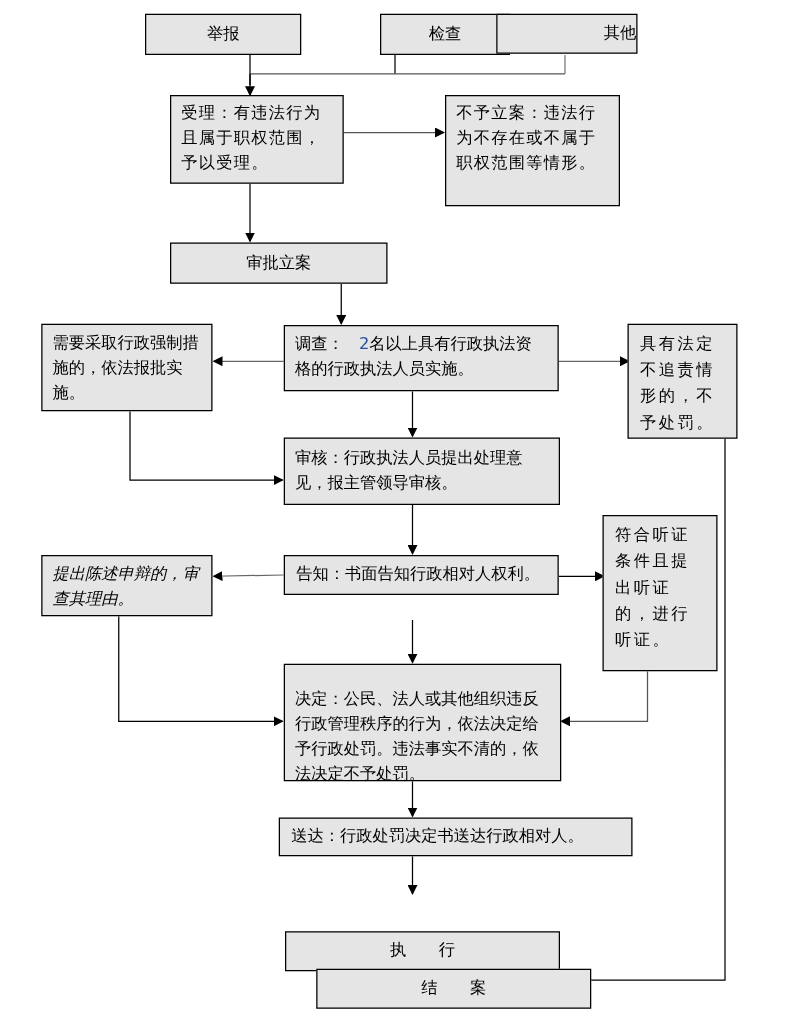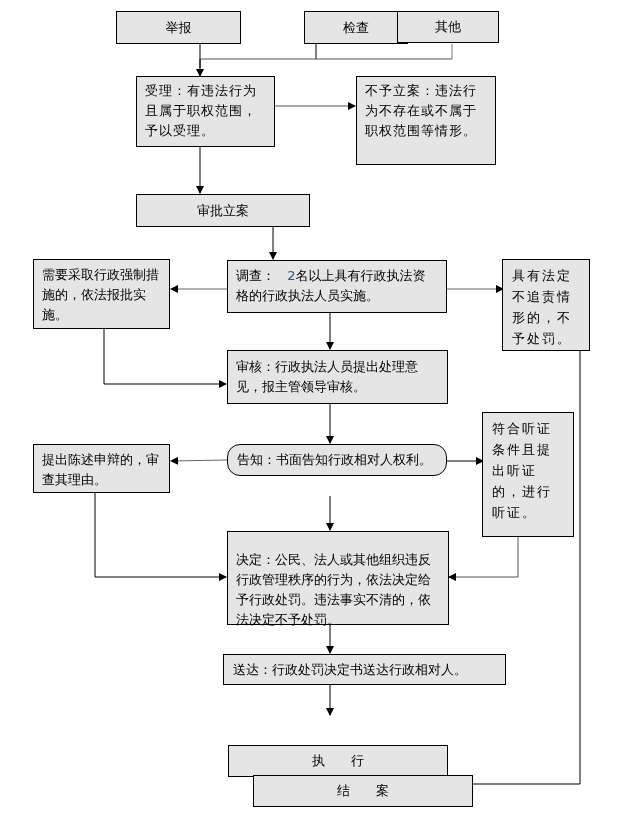--- a/index.html
+++ b/index.html
@@ -65,21 +65,21 @@
     <polyline points="580,351 580,784 447,784" marker-end="url(#ah)"></polyline>
   </g>
 </svg>
 
 <div class="box center" style="left:116px;top:11px;width:125px;height:33px;">
   <span>举报</span>
 </div>
 <div class="box center" style="left:261px;top:11px;width:104px;height:33px;margin-left:43px;">
   <span>检查</span>
 </div>
-<div class="box center" style="left:397px;top:11px;width:102px;height:32px;">
+<div class="box center" style="left:397px;top:11px;width:113px;height:32px;justify-content:flex-end;">
   <span>其他</span>
 </div>
 
 <div class="box txt" style="left:136px;top:76px;width:139px;height:71px;letter-spacing:1px;">
   <span>受理：有违法行为且属于职权范围，予以受理。</span>
 </div>
 
 <div class="box txt" style="left:356px;top:76px;width:140px;height:89px;letter-spacing:1px;">
   <span>不予立案：违法行为不存在或不属于职权范围等情形。</span>
 </div>
@@ -98,25 +98,25 @@
 </div>
 
 <div class="box narrow" style="left:502px;top:259px;width:88px;height:92px;">
   <span>具有法定不追责情形的，不予处罚。</span>
 </div>
 
 <div class="box txt" style="left:227px;top:350px;width:221px;height:54px;padding-top:6px;">
   <span>审核：行政执法人员提出处理意见，报主管领导审核。</span>
 </div>
 
-<div class="box" style="left:227px;top:444px;width:220px;height:32px;padding:5px 0 0 9px;border-radius:13px;">
+<div class="box" style="left:227px;top:444px;width:220px;height:32px;padding:5px 0 0 9px;">
   <span>告知：书面告知行政相对人权利。</span>
 </div>
 
-<div class="box txt" style="left:33px;top:444px;width:137px;height:49px;padding-top:5px;">
+<div class="box txt" style="left:33px;top:444px;width:137px;height:49px;padding-top:5px;font-style:italic;">
   <span>提出陈述申辩的，审查其理由。</span>
 </div>
 
 <div class="box narrow" style="left:482px;top:412px;width:92px;height:125px;">
   <span>符合听证条件且提出听证的，进行听证。</span>
 </div>
 
 <div class="box txt" style="left:227px;top:531px;width:222px;height:94px;padding-top:18px;">
   <span>决定：公民、法人或其他组织违反行政管理秩序的行为，依法决定给予行政处罚。违法事实不清的，依法决定不予处罚。</span>
 </div>

